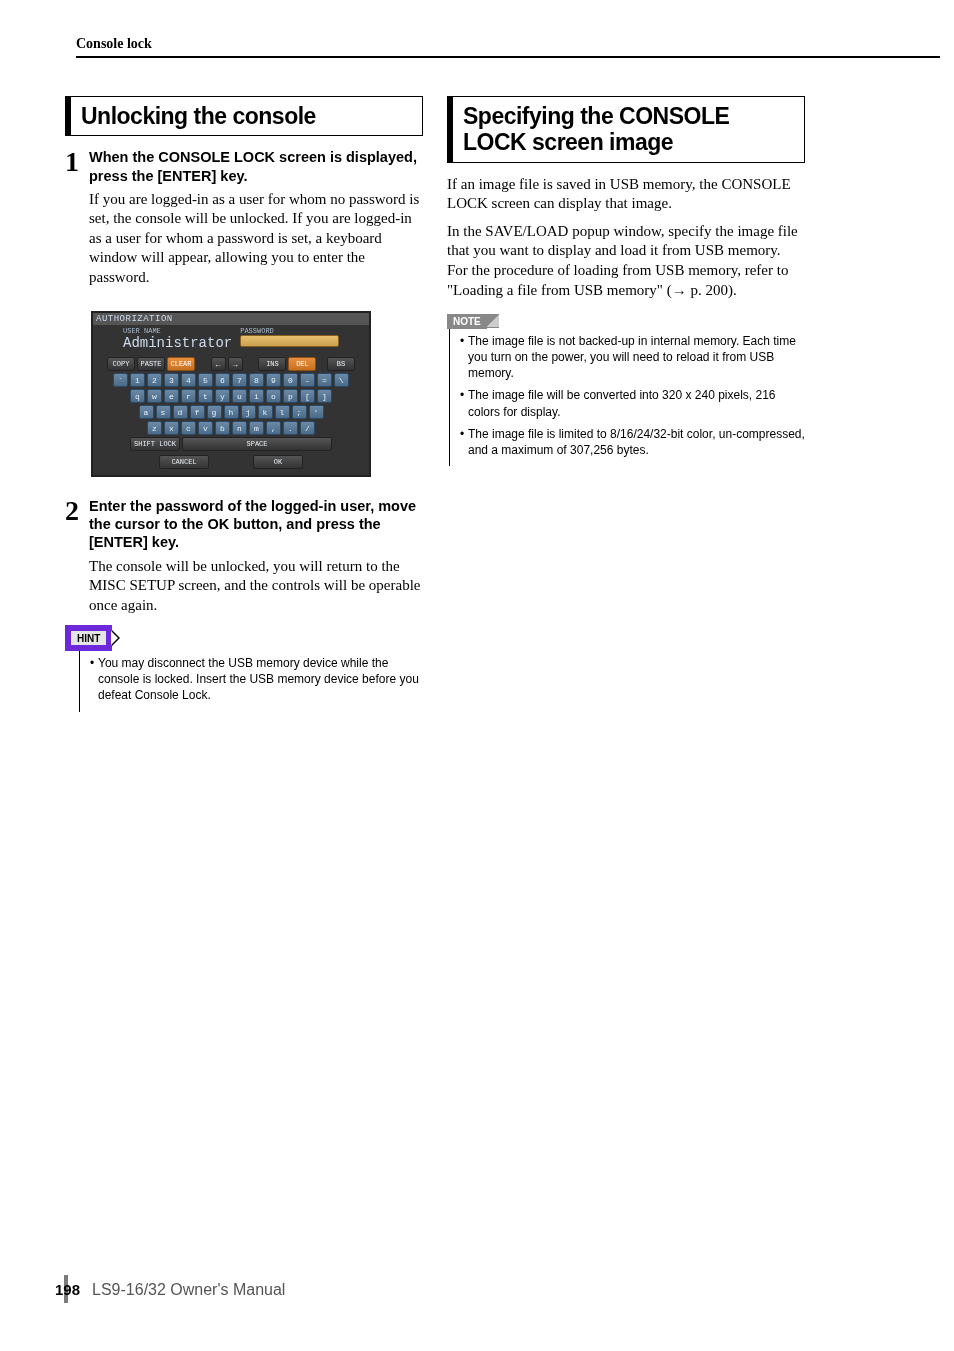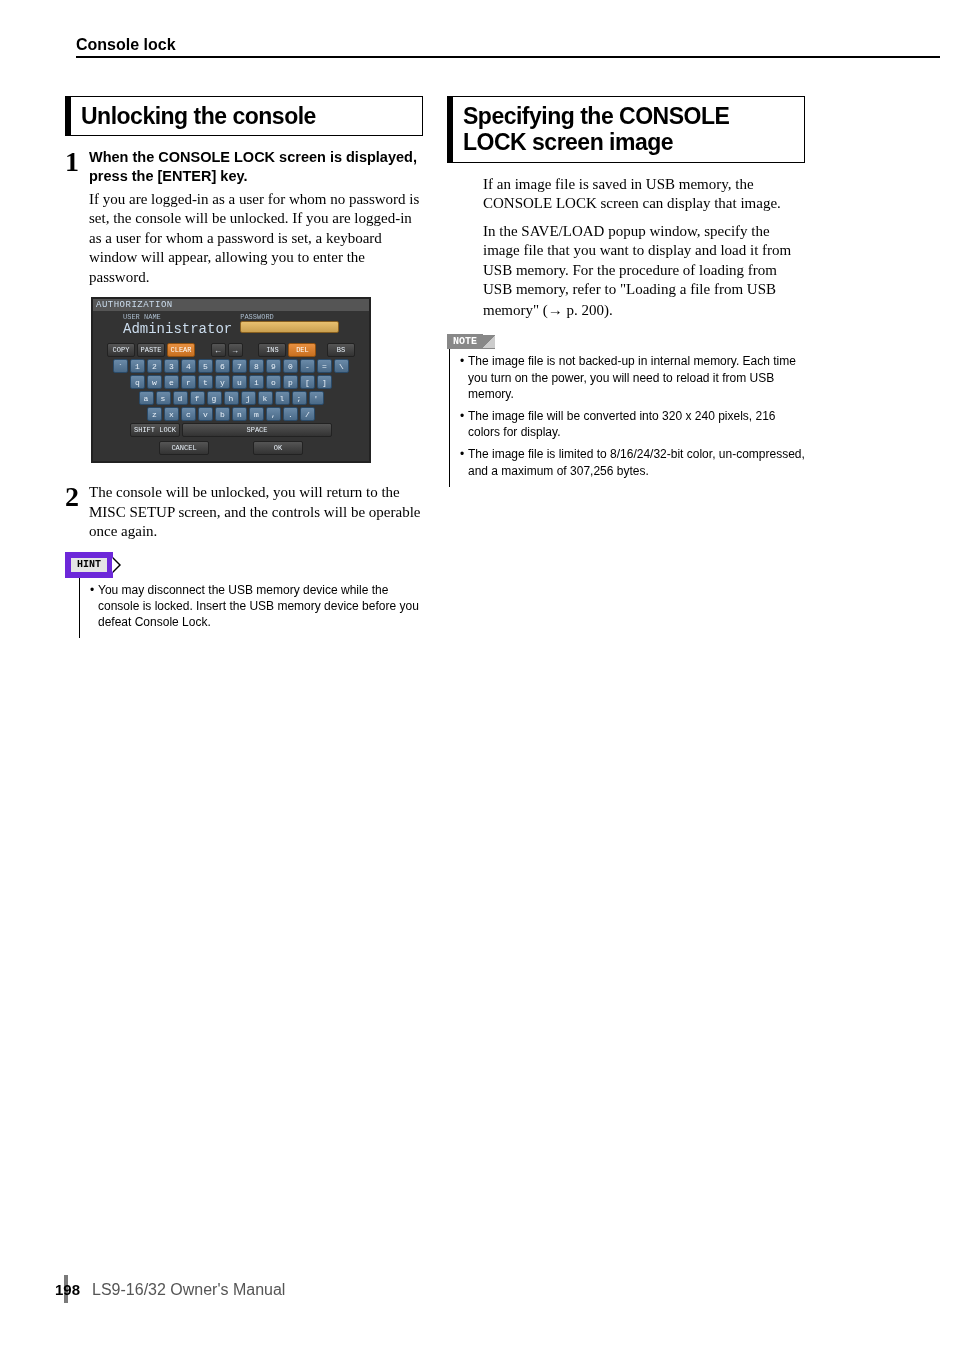--- a/index.html
+++ b/index.html
@@ -8,23 +8,23 @@
     width: 954px;
     height: 1351px;
     background: #fff;
     position: relative;
     padding: 0;
   }
   .header-label {
     position: absolute;
     top: 36px;
     left: 76px;
-    font-family: Liberation Sans, sans-serif;
-    font-weight: bold;
-    font-size: 16px;
+    font-family: Liberation Serif, serif;
+    font-weight: bold;
+    font-size: 14px;
     color: #000;
   }
   .header-rule {
     position: absolute;
     top: 56px;
     left: 76px;
     right: 14px;
     height: 2px;
     background: #000;
   }
@@ -71,27 +71,26 @@
   .step-text {
     font-family: "Times New Roman", Times, serif;
     font-size: 15px;
     line-height: 1.3;
   }
   .col-r .body-text {
     font-family: "Times New Roman", Times, serif;
     font-size: 15px;
     line-height: 1.3;
     margin-bottom: 8px;
-    margin-left: 36px;
   }
   .hint-box, .note-box { margin-top: 10px; }
   .hint-label, .note-label {
     display: inline-flex;
     align-items: center;
-    font-family: Liberation Mono, monospace;
+    font-family: Liberation Sans, sans-serif;
     font-size: 10px;
     font-weight: bold;
   }
   .hint-label .tag {
     border: 6px solid #6d28d9;
     padding: 1.5px 6px;
     background: #e5e5e5;
   }
   .hint-label .arrow {
     width: 0; height: 0;
@@ -133,21 +132,21 @@
     padding-left: 8px;
     margin-bottom: 6px;
   }
   .hint-list li::before, .note-list li::before {
     content: "•";
     position: absolute;
     left: 0;
   }
   
   .kbd-wrap {
-    margin: 10px 0 20px 26px;
+    margin: 24px 0 20px 26px;
     width: 280px;
     background: #333;
     border: 2px solid #222;
     font-family: "Courier New", monospace;
     font-size: 8px;
     color: #cde;
   }
   .kbd-title {
     background: #555;
     color: #cde;
@@ -321,20 +320,21 @@
         <div class="kbd-row" style="gap:44px;margin-top:4px;">
           <span class="key dark wider">CANCEL</span>
           <span class="key dark wider">OK</span>
         </div>
       </div>
     </div>
 
     <div class="step">
       <div class="step-num">2</div>
       <div class="step-body">
+        <div class="step-head">Enter the password of the logged-in user, move the cursor to the OK button, and press the [ENTER] key.</div>
         <div class="step-text">The console will be unlocked, you will return to the MISC SETUP screen, and the controls will be operable once again.</div>
       </div>
     </div>
 
     <div class="hint-box">
       <div class="hint-label">
         <span class="tag">HINT</span>
         <span class="arrow"></span>
       </div>
       <ul class="hint-list" style="margin-left:14px;">

